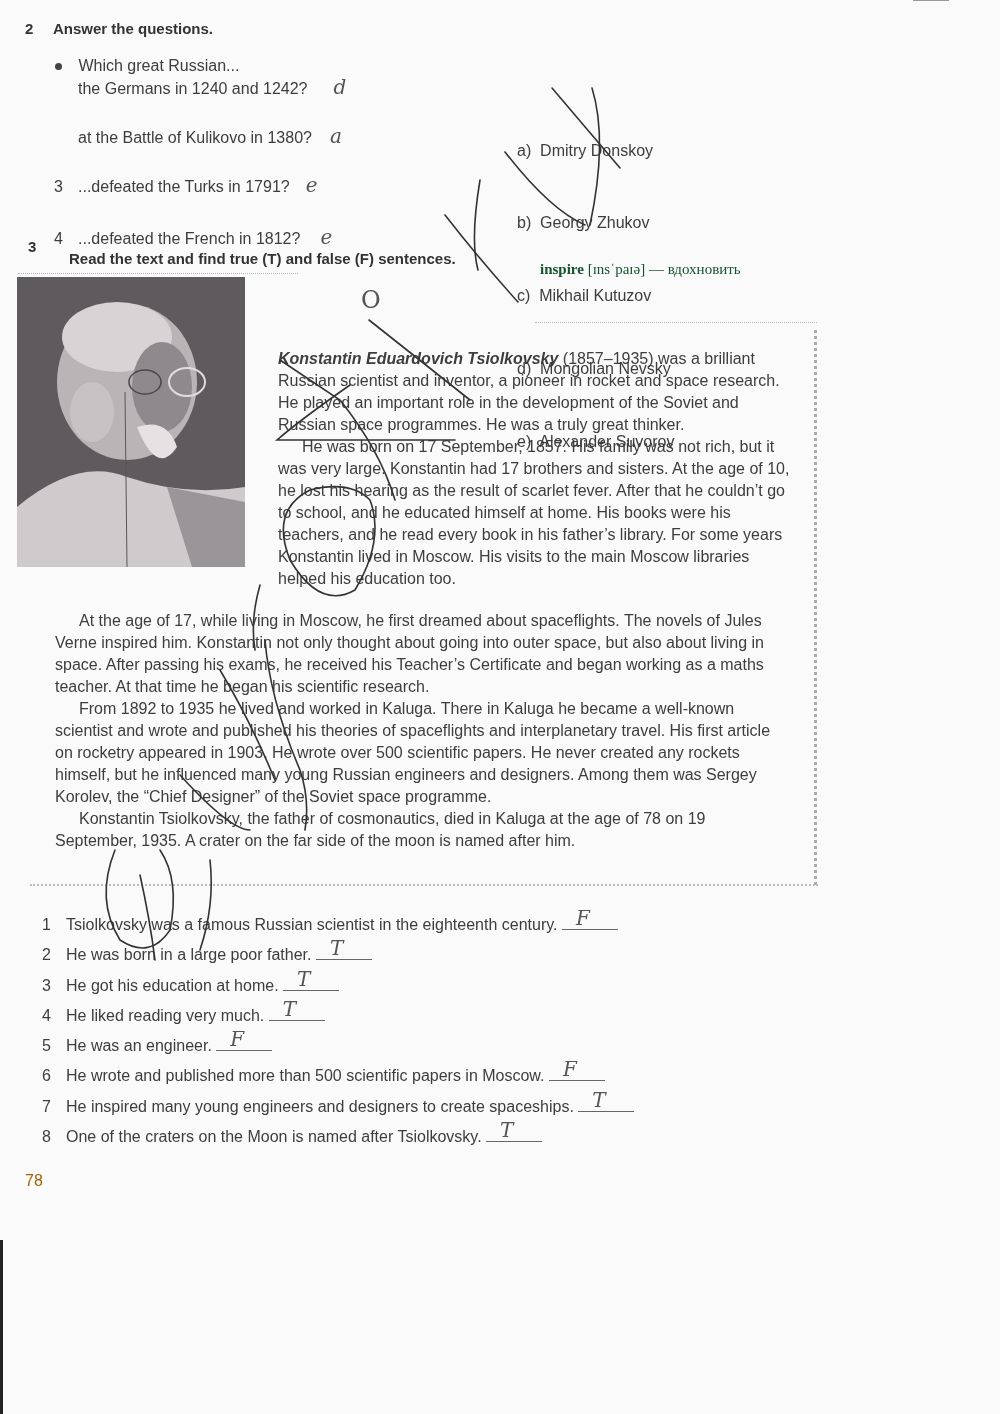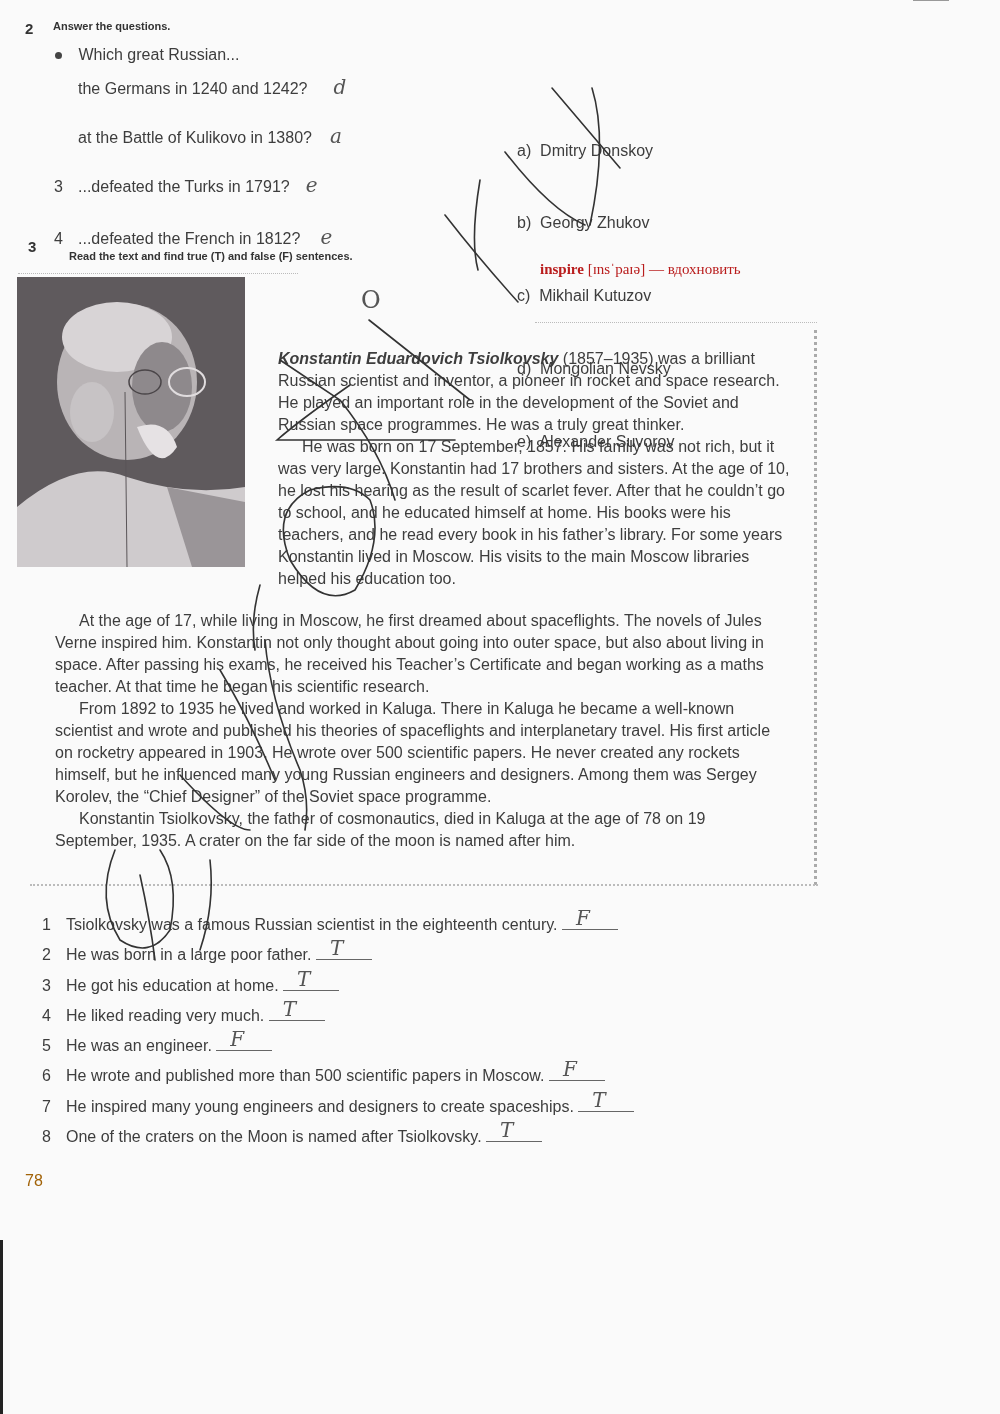--- a/index.html
+++ b/index.html
@@ -1,26 +1,26 @@
 <!DOCTYPE html>
 <html><head>
 <meta charset="utf-8">
 <style>
   html, body { margin:0; padding:0; }
   body {
     width:1000px; height:1414px; background:#fafafa; position:relative; overflow:hidden;
     font-family:"Liberation Sans", sans-serif; color:#3a3a3a;
   }
   .abs { position:absolute; }
-  .task-head { font-weight:bold; font-size:11px; color:#333; }
+  .task-head { font-weight:bold; font-size:15px; color:#333; }
   .task-num { font-weight:bold; font-size:15px; color:#333; }
   .body16 { font-size:16px; color:#3d3d3d; }
   .num { display:inline-block; width:24px; }
   .hand { font-family:"DejaVu Serif", serif; font-style:italic; color:#555; font-size:20px; }
-  .gloss { font-family:"Liberation Serif", serif; font-size:15px; color:#b91c1c; }
+  .gloss { font-family:"Liberation Serif", serif; font-size:15px; color:#14532d; }
   .gloss b { font-weight:bold; }
   .reading { font-size:16px; line-height:22px; color:#3d3d3d; }
   .reading p { margin:0; }
   .indent { text-indent:24px; }
   .blank { display:inline-block; border-bottom:1px solid #666; width:56px; text-align:center; position:relative; height:16px; vertical-align:baseline; }
   .blank span { position:absolute; left:14px; top:-10px; }
   .photo {
     background:#5f5a5d;
   }
   .dotted-right { border-right:3px dotted #aaa; }
@@ -29,21 +29,21 @@
 </head>
 <body>
 
 <div class="abs" style="left:913px;top:0;width:36px;height:1px;border-top:1px solid #999;"></div>
 
 <div class="abs task-num" style="left:25px;top:20px;">
   <span>2</span>
 </div>
 <div class="abs task-head" style="left:53px;top:20px;">Answer the questions.</div>
 
-<div class="abs body16" style="left:55px;top:46px;">
+<div class="abs body16" style="left:55px;top:57px;">
   <span style="display:inline-block;width:7px;height:7px;border-radius:50%;background:#444;margin-right:12px;vertical-align:middle;"></span>
   <span>Which great Russian...</span>
 </div>
 
 <div class="abs body16" style="left:54px;top:75px;line-height:24px;">
   <div style="padding-left:24px;"><span>the Germans in 1240 and 1242?</span><span class="hand" style="margin-left:26px;">d</span></div>
 </div>
 <div class="abs body16" style="left:54px;top:124px;line-height:24px;">
   <div style="padding-left:24px;"><span>at the Battle of Kulikovo in 1380?</span><span class="hand" style="margin-left:18px;">a</span></div>
 </div>

